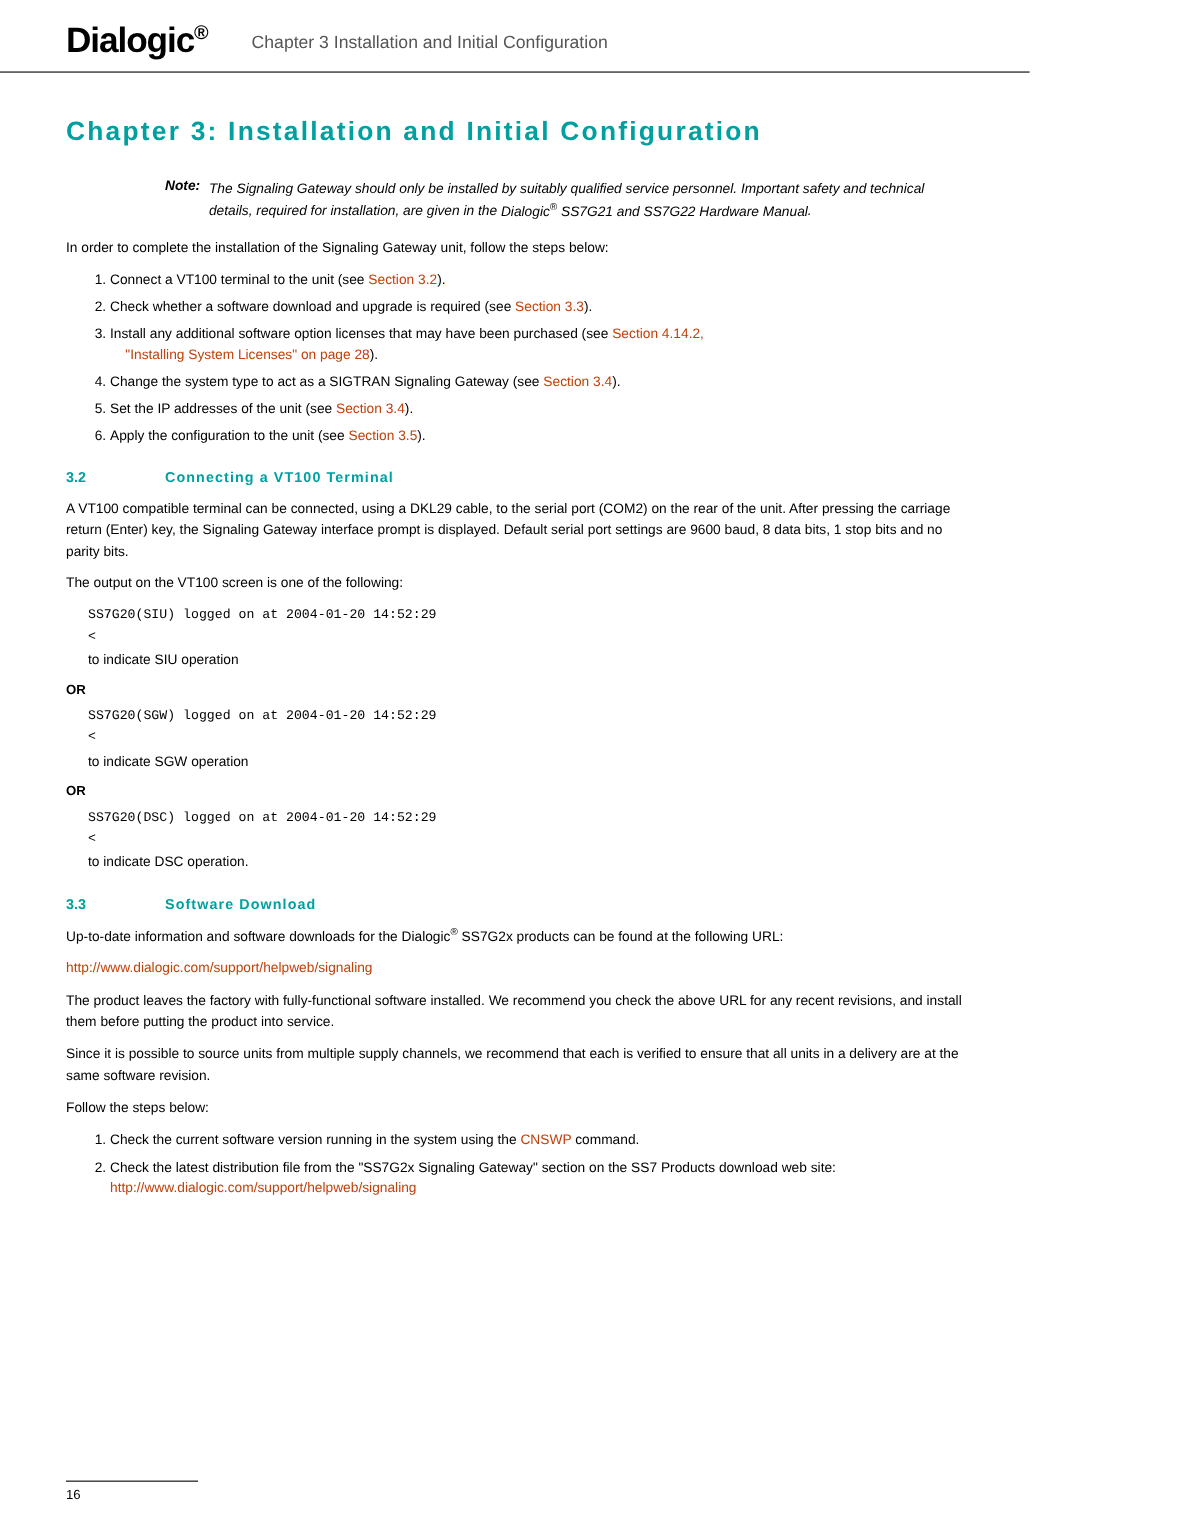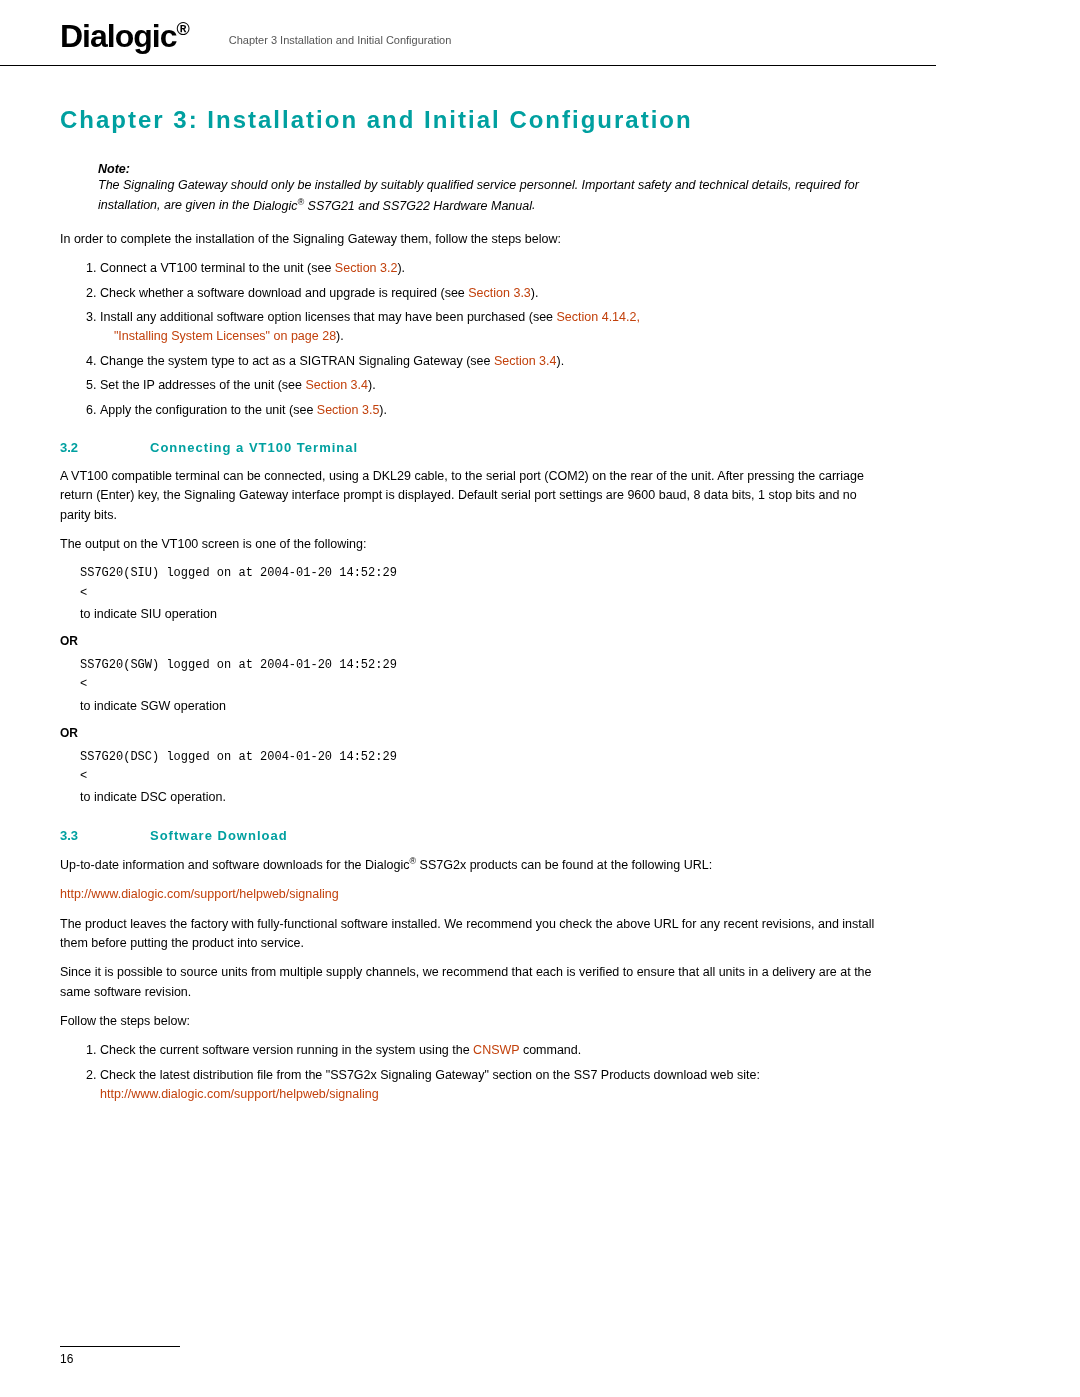--- a/index.html
+++ b/index.html
@@ -43,21 +43,21 @@
       flex-shrink: 0;
     }
 
     .logo span.arrow {
       display: inline-block;
       color: #000;
     }
 
     .header-chapter {
       font-family: Arial, sans-serif;
-      font-size: 11px;
+      font-size: 16px;
       color: #555;
       margin-left: 40px;
       padding-top: 6px;
     }
 
     
     .content {
       padding: 30px 60px 40px 60px;
     }
 
@@ -192,22 +192,21 @@
       font-size: 12px;
       color: #000;
     }
 
     .superscript {
       font-size: 9px;
       vertical-align: super;
     }
 
     .indent {
-      margin-left: 38px;
-      flex-direction: column;
+      margin-left: 90px;
     }
 
     .indent2 {
       margin-left: 20px;
     }
   </style>
 </head>
 <body>
 
 <div class="page">
@@ -225,21 +224,21 @@
 
 
     <div class="note-block indent">
       <span class="note-label">Note:</span>
       <span class="note-text">
         The Signaling Gateway should only be installed by suitably qualified service personnel. Important safety and technical details, required for installation, are given in the <span class="italic">Dialogic<span class="superscript">®</span> SS7G21 and SS7G22 Hardware Manual</span>.
       </span>
     </div>
 
     <p class="body-text">
-      In order to complete the installation of the Signaling Gateway them, follow the steps below:
+      In order to complete the installation of the Signaling Gateway unit, follow the steps below:
     </p>
 
     <ol class="ordered-list">
       <li>Connect a VT100 terminal to the unit (see <a class="link" href="#section32">Section 3.2</a>).</li>
       <li>Check whether a software download and upgrade is required (see <a class="link" href="#section33">Section 3.3</a>).</li>
       <li>Install any additional software option licenses that may have been purchased (see <a class="link" href="#section4142">Section 4.14.2,<br>&nbsp;&nbsp;&nbsp;&nbsp;"Installing System Licenses" on page 28</a>).</li>
       <li>Change the system type to act as a SIGTRAN Signaling Gateway (see <a class="link" href="#section34">Section 3.4</a>).</li>
       <li>Set the IP addresses of the unit (see <a class="link" href="#section34">Section 3.4</a>).</li>
       <li>Apply the configuration to the unit (see <a class="link" href="#section35">Section 3.5</a>).</li>
     </ol>

